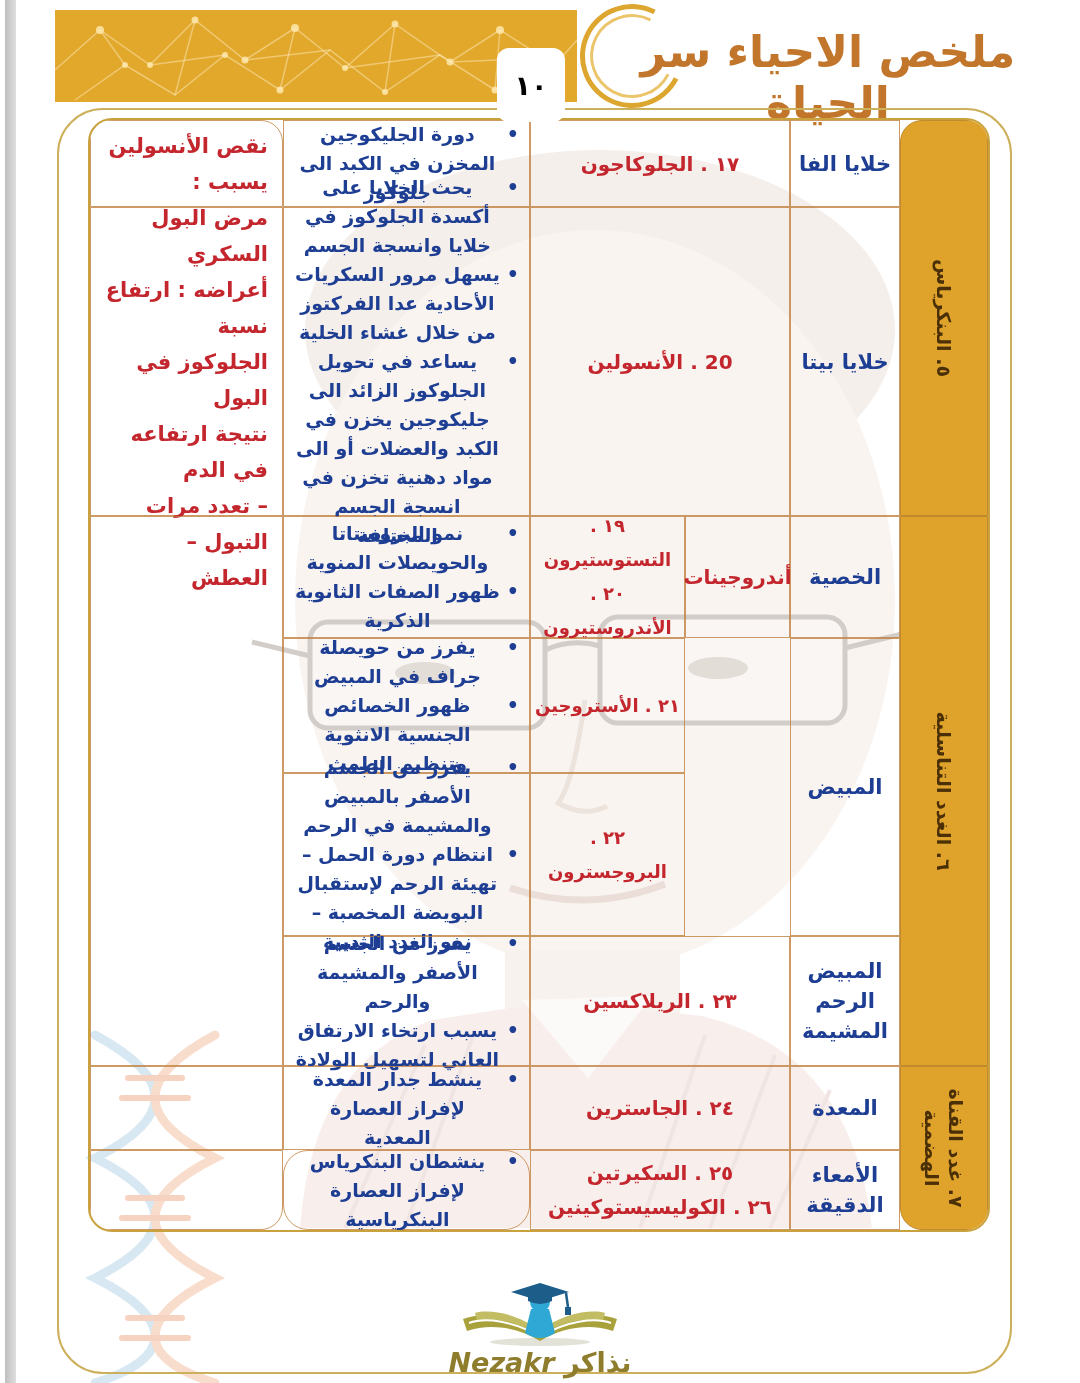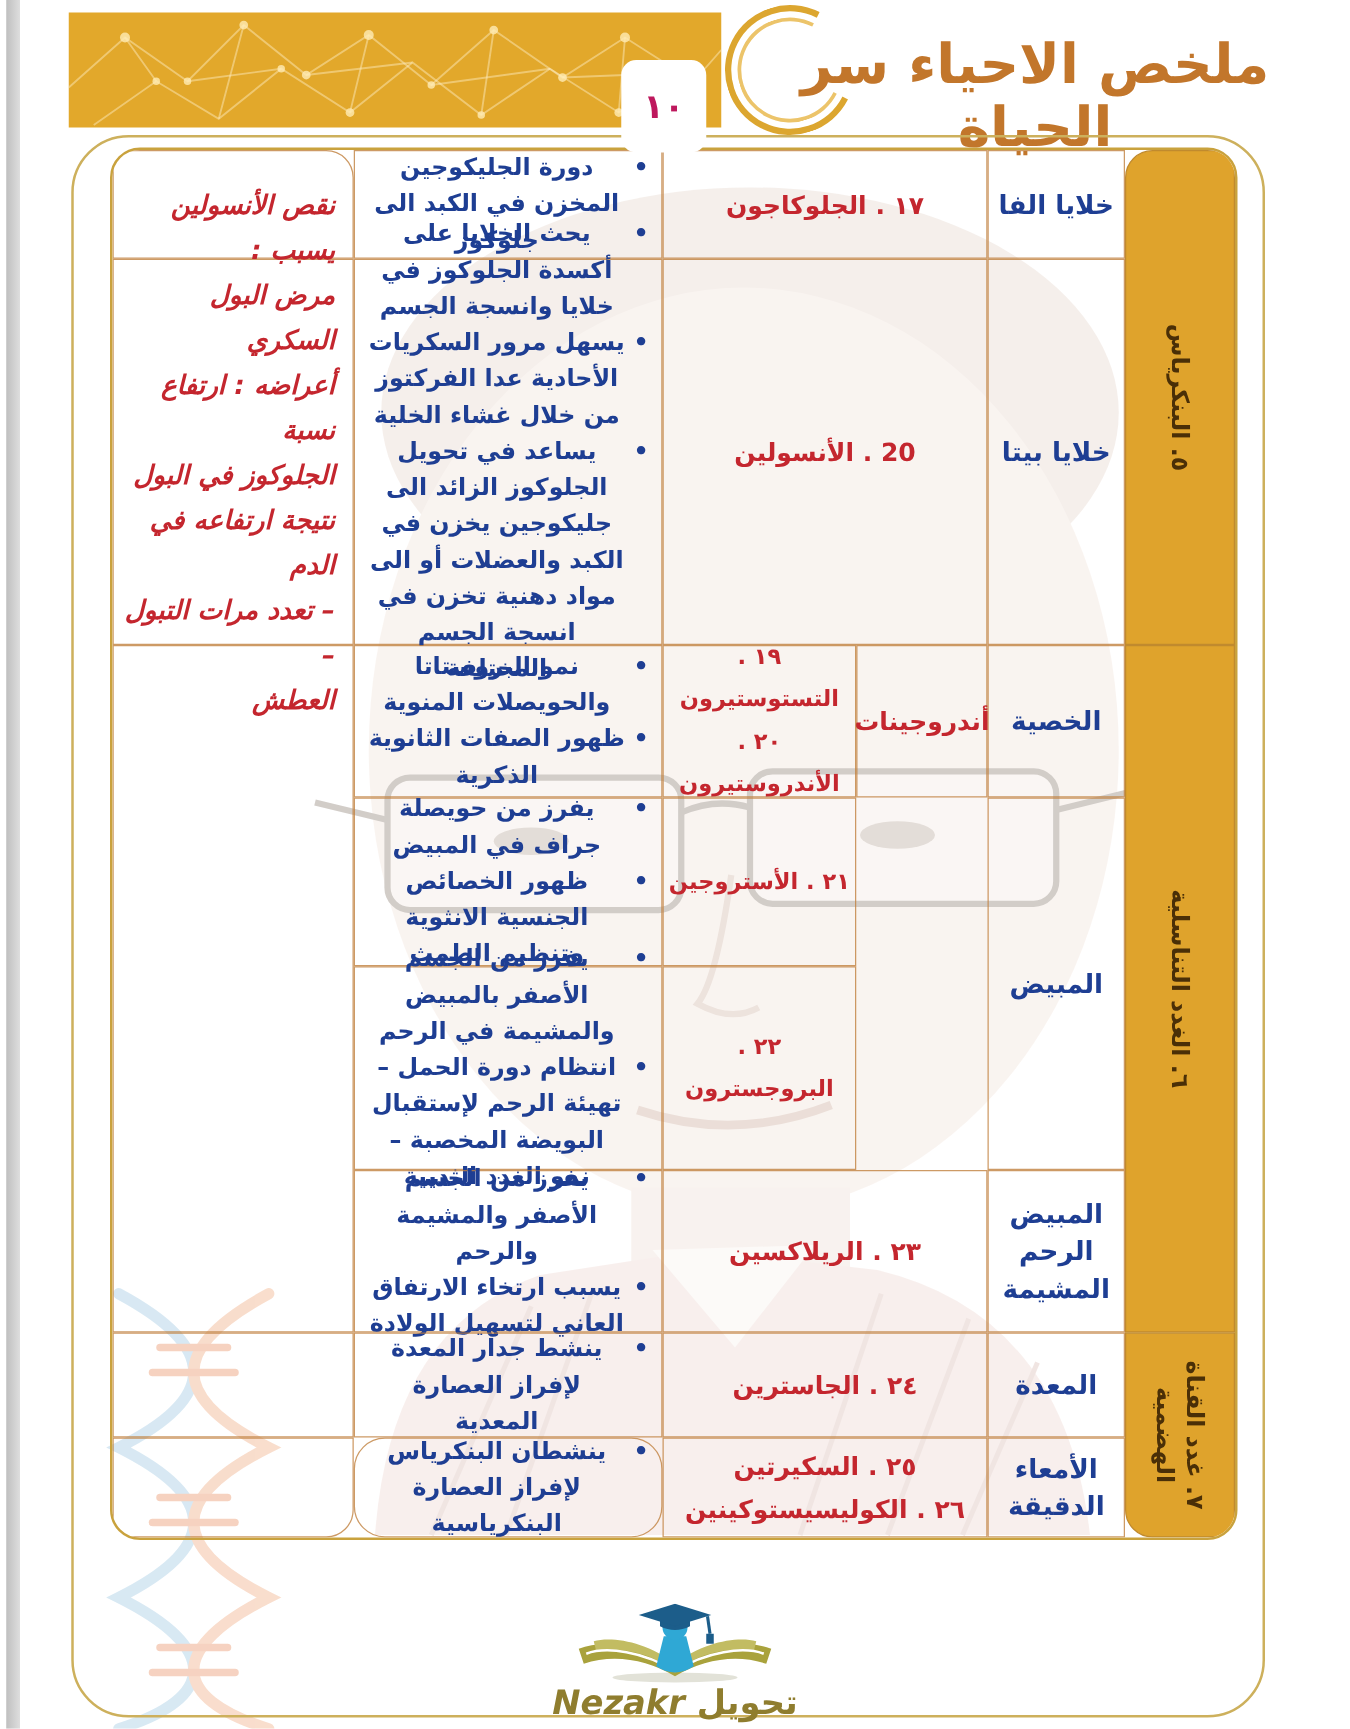--- a/index.html
+++ b/index.html
@@ -9,21 +9,21 @@
   
   .scan-edge { position:absolute; left:5px; top:0; width:11px; height:1383px;
     background:linear-gradient(to right,#bfbfbf,#dedede); }
 
   
   .banner { position:absolute; left:55px; top:10px; width:522px; height:92px;
     background:#e2a82b; overflow:hidden; }
   .banner svg { position:absolute; left:0; top:0; }
   .page-tab { position:absolute; left:497px; top:48px; width:68px; height:74px;
     background:#fff; border-radius:12px; display:flex; align-items:center; justify-content:center;
-    font-size:27px; font-weight:bold; color:#be185d; z-index:5; }
+    font-size:27px; font-weight:bold; color:#000000; z-index:5; }
   .crescent { position:absolute; left:580px; top:4px; width:104px; height:104px;
     border-radius:50%; border:5px solid #dca62f; border-right-color:transparent;
     transform:rotate(-18deg); }
   .crescent-inner { position:absolute; left:590px; top:14px; width:84px; height:84px;
     border-radius:50%; border:3px solid #ecc46a; border-right-color:transparent;
     transform:rotate(-18deg); }
   .page-title { position:absolute; right:42px; top:26px; width:420px; text-align:center;
     font-size:44px; font-weight:bold; color:#c2762b; direction:rtl; }
 
   
@@ -268,21 +268,21 @@
             <span class="t">ينشط جدار المعدة لإفراز العصارة المعدية</span>
           </div>
       </div>
       <div class="cell fn-cell" style="grid-area:8/5/9/6;border-radius:25px;">
         <div class="fn">
             <span class="t">ينشطان البنكرياس لإفراز العصارة البنكرياسية</span>
           </div>
       </div>
 
       <div class="cell" style="grid-area:1/6/2/7; border-top-right-radius:22px;"></div>
-      <div class="cell" style="grid-area:2/6/3/7;font-style:italic;">
+      <div class="cell" style="grid-area:2/6/3/7;">
         <div class="note">
           <div>نقص الأنسولين يسبب :</div>
           <div>مرض البول السكري</div>
           <div>أعراضه : ارتفاع نسبة</div>
           <div>الجلوكوز في البول</div>
           <div>نتيجة ارتفاعه في الدم</div>
           <div>– تعدد مرات التبول –</div>
           <div>العطش</div>
         </div>
       </div>
@@ -306,17 +306,17 @@
     <g>
       <path d="M70,50 L76,26 L94,26 L100,50 Q85,60 70,50 Z" fill="#2fa8d5"></path>
       <circle cx="85" cy="19" r="10" fill="#2fa8d5"></circle>
       <path d="M73,12 L73,18 Q85,24 97,18 L97,12 Z" fill="#1c5d8a"></path>
       <polygon points="85,0 114,9 85,18 56,9" fill="#1c5d8a"></polygon>
       <path d="M111,10 L113,24" stroke="#1c5d8a" stroke-width="2.5" fill="none"></path>
       <rect x="110" y="24" width="6" height="8" fill="#1c5d8a"></rect>
     </g>
   </svg>
   <div class="logo-text">
-    <span>تحويل</span>
+    <span>نذاكر</span>
     <span class="lat">Nezakr</span>
   </div>
 
 </div>
 
 </body></html>

